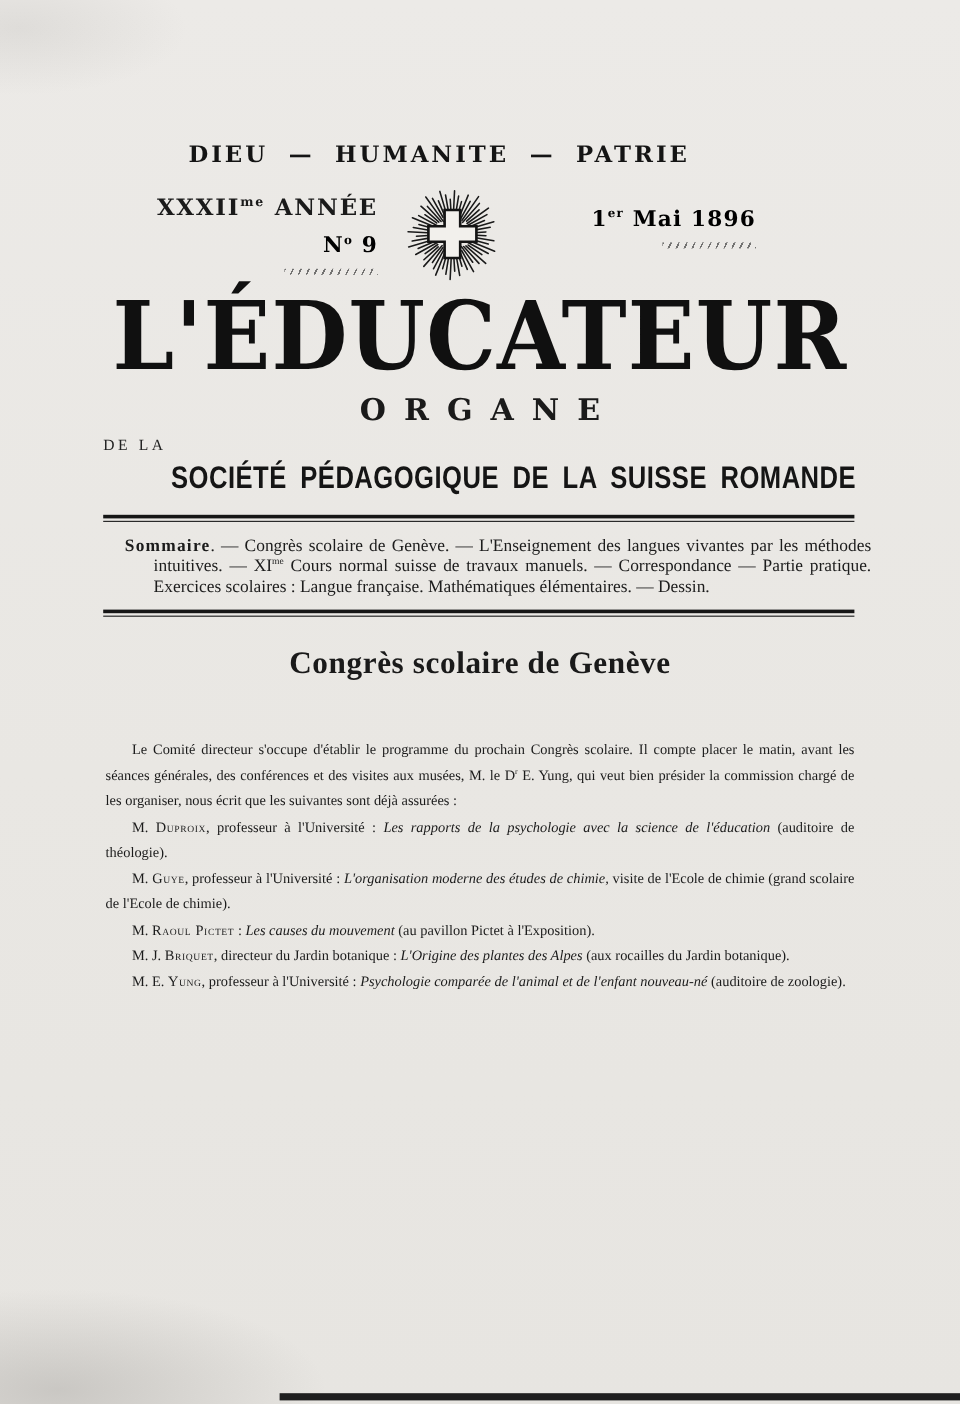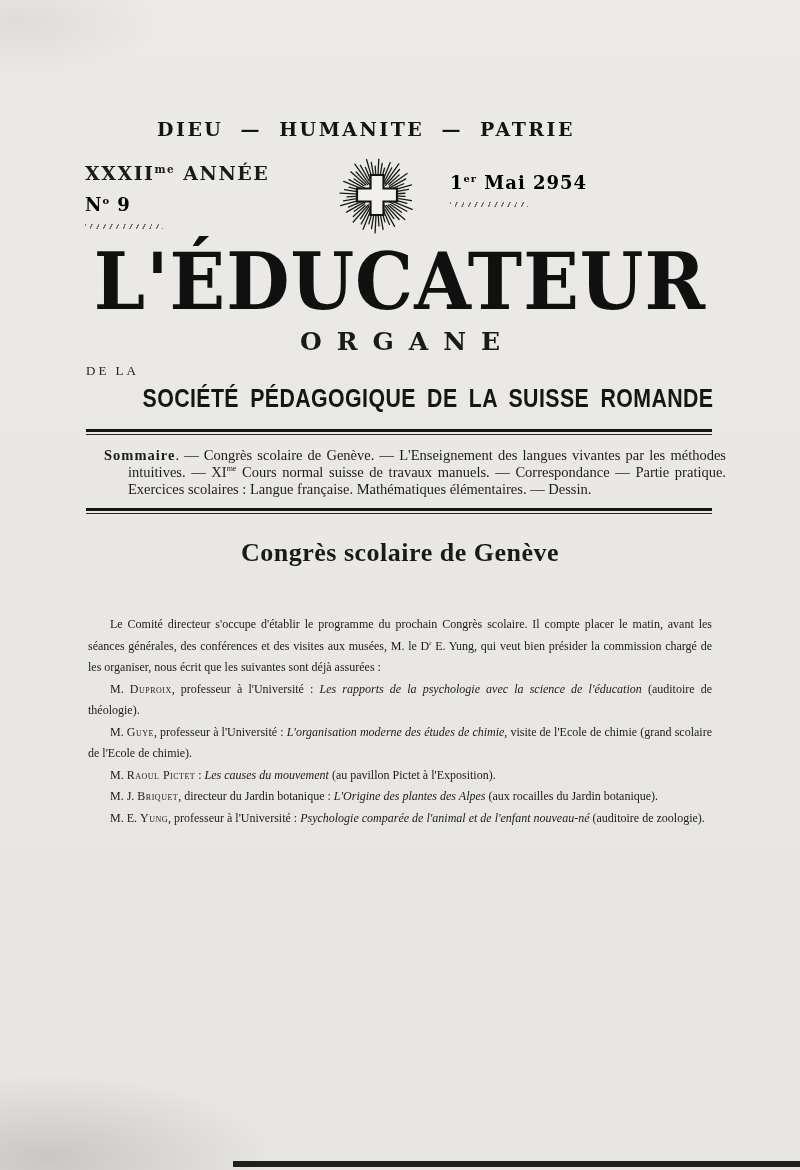--- a/index.html
+++ b/index.html
@@ -13,21 +13,21 @@
     color:#1b1b1b;
     -webkit-font-smoothing:antialiased;
   }
 
   
   .motto{
     position:absolute;top:118px;left:86px;width:560px;text-align:center;
     font-family:"DejaVu Serif", serif;font-weight:bold;font-size:19px;
     letter-spacing:2.5px;word-spacing:8px;color:#141414;
   }
-  .hdr-col{position:absolute;text-align:left;}
+  .hdr-col{position:absolute;text-align:right;}
   .hdr-left{top:162px;left:85px;width:230px;}
   .hdr-right{top:162px;left:450px;width:180px;}
   .hdr-line1{font-family:"DejaVu Serif", serif;font-size:19px;font-weight:600;letter-spacing:1.5px;color:#1a1a1a;}
   .hdr-line2{font-family:"DejaVu Serif", serif;font-size:18px;font-weight:bold;letter-spacing:1px;margin-top:10px;color:#000000;}
   sup{font-size:.55em;vertical-align:super;line-height:0;}
   .squiggle{
     display:inline-block;width:78px;height:5px;margin-top:9px;opacity:.75;
     background:repeating-linear-gradient(115deg,#4a4a4a 0 1.3px,rgba(0,0,0,0) 1.3px 6px);
   }
   .emblem{position:absolute;top:150px;left:332px;width:90px;height:90px;}
@@ -155,21 +155,21 @@
         <line x1="56.97986452346386" y1="39.951946315712156" x2="71.72431316772706" y2="33.73895716581942"></line>
         <line x1="60.34737272115149" y1="40.476931289704396" x2="79.53158862259085" y2="34.82309540183489"></line>
         <line x1="59.772463763735836" y1="42.397248696261656" x2="76.51458936263646" y2="39.447463885358204"></line>
         <line x1="58.97292707848805" y1="44.129765055140005" x2="72.9458541569761" y2="43.25953011028002"></line>
       </g>
     <path d="M 38.5 25 h 13 v 13.5 h 13.5 v 13 h -13.5 v 13.5 h -13 v -13.5 h -13.5 v -13 h 13.5 Z" fill="#f2f0ec" stroke="#141414" stroke-width="2.2"></path>
   </svg>
 </div>
 
 <div class="hdr-col hdr-right">
-  <div class="hdr-line2"><span>1</span><sup>er</sup><span> Mai 2954</span></div>
+  <div class="hdr-line2"><span>1</span><sup>er</sup><span> Mai 1896</span></div>
   <span class="squiggle"></span>
 </div>
 
 <div class="paper-title">L'ÉDUCATEUR</div>
 <div class="organe">ORGANE</div>
 <div class="dela">DE LA</div>
 <div class="societe">SOCIÉTÉ PÉDAGOGIQUE DE LA SUISSE ROMANDE</div>
 
 <div class="double-rule rule-top">
     <div class="thick"></div>

